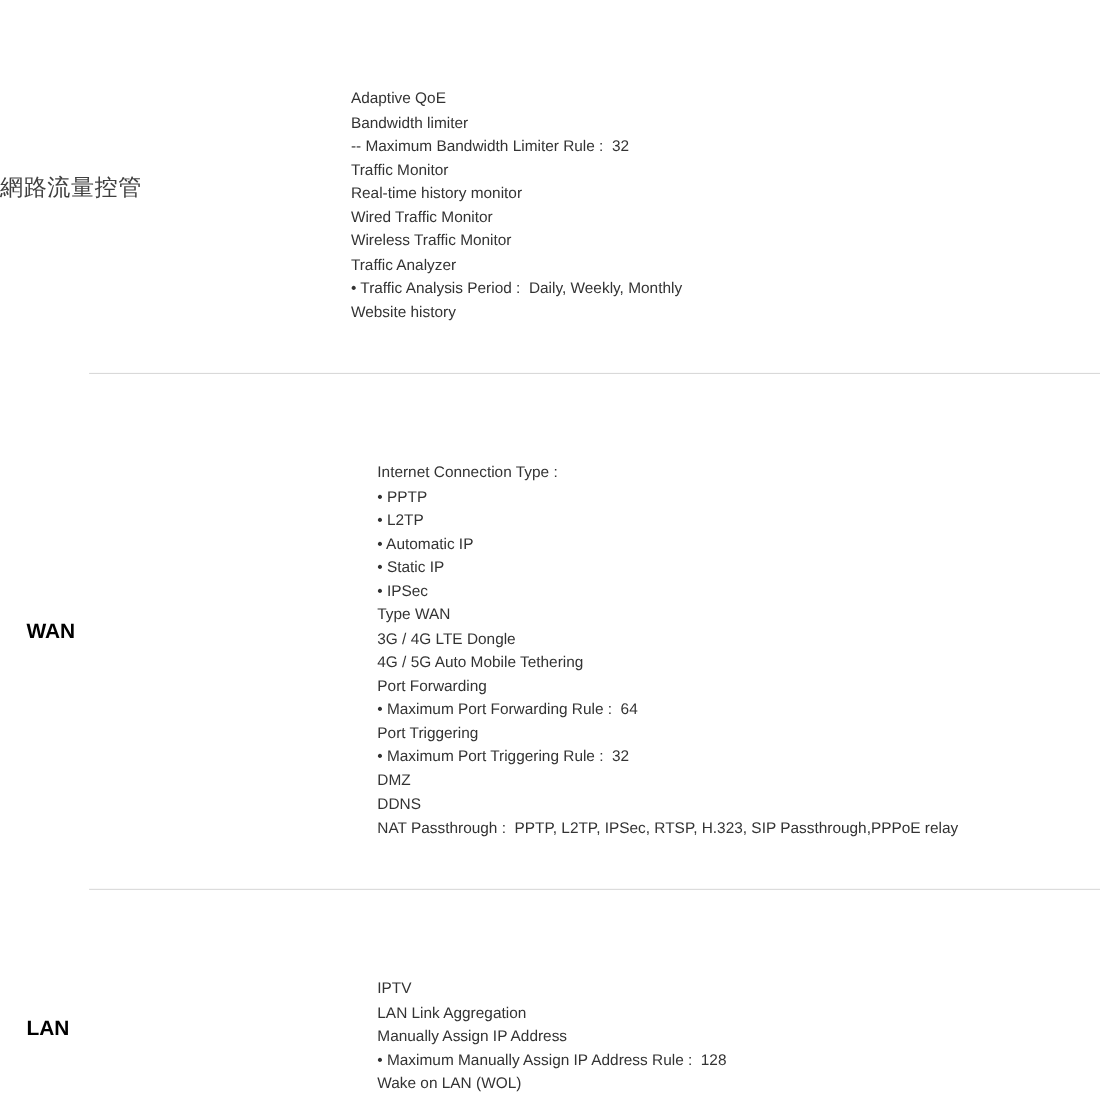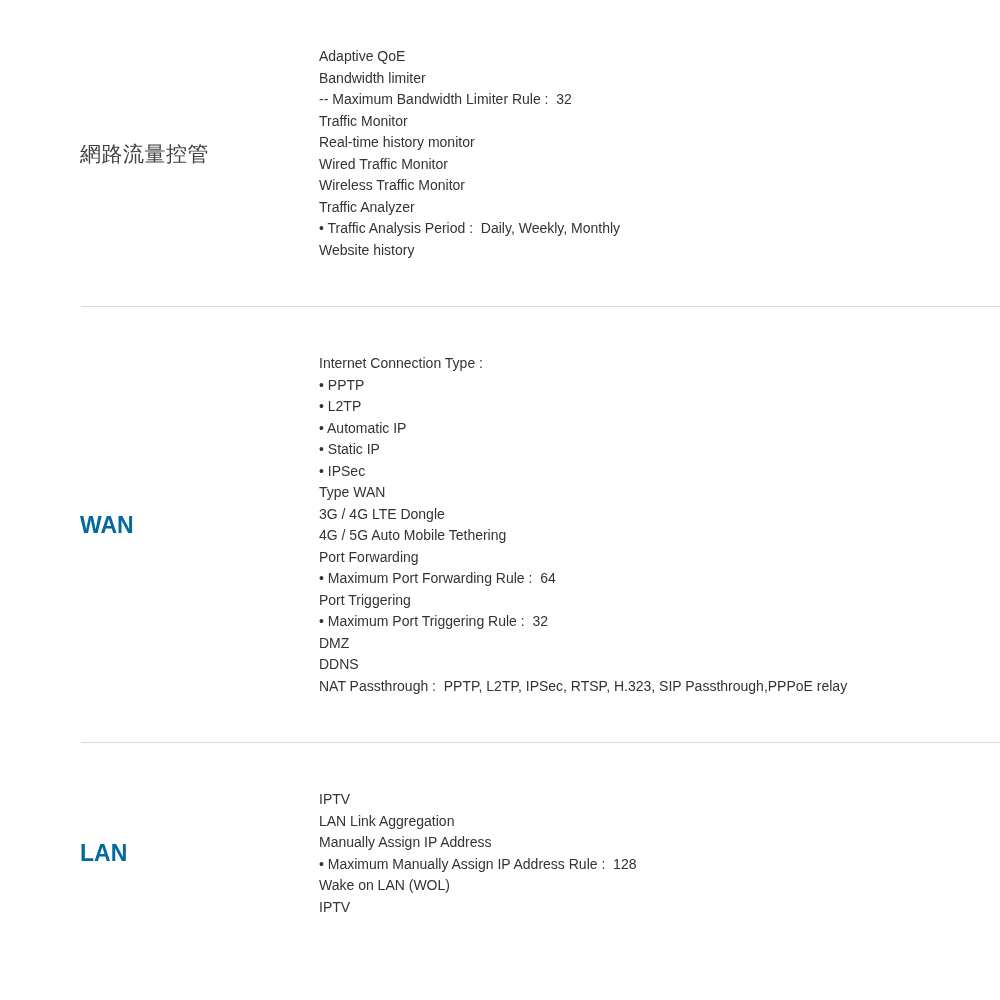--- a/index.html
+++ b/index.html
@@ -26,38 +26,39 @@
     content: "";
     position: absolute;
     left: 81px;
     right: 0;
     bottom: 0;
     height: 1px;
     background: #d9d9d9;
   }
   .spec-label {
     width: 319px;
-    padding-left: 80px;
     box-sizing: border-box;
     flex-shrink: 0;
   }
   .spec-label.cjk {
     font-size: 21px;
     font-weight: 400;
     color: #3f3f3f;
     letter-spacing: 0.5px;
   }
   .spec-label.latin {
-    font-size: 23px;
+    font-size: 19px;
     font-weight: 700;
-    color: #0369a1;
+    color: #000000;
+    margin-left: 24px;
   }
   .spec-items {
     flex: 1;
     min-width: 0;
+    margin-top: 33px;
   }
   .spec-item {
     font-size: 14px;
     line-height: 21.5px;
     color: #333333;
     white-space: pre-wrap;
   }
 </style>
 </head>
 <body>

